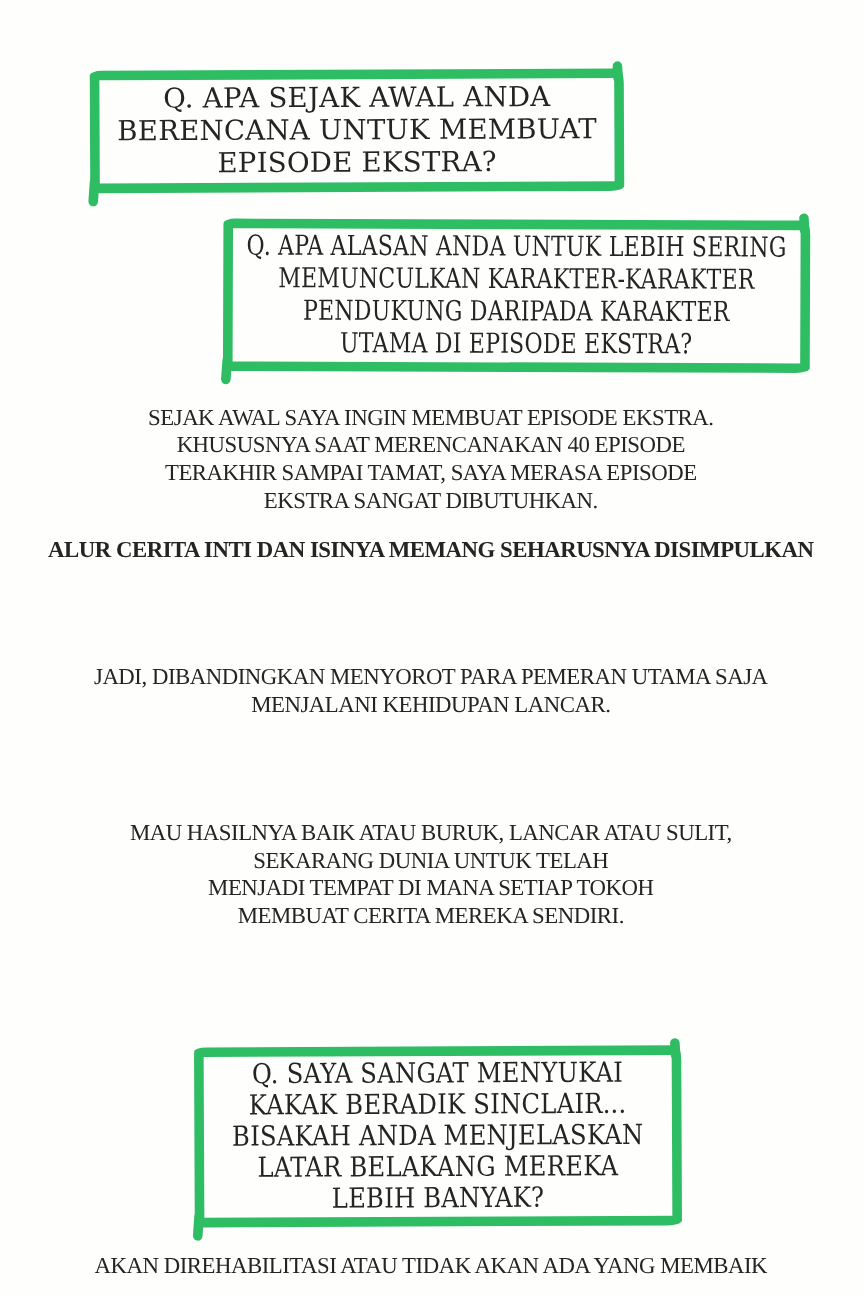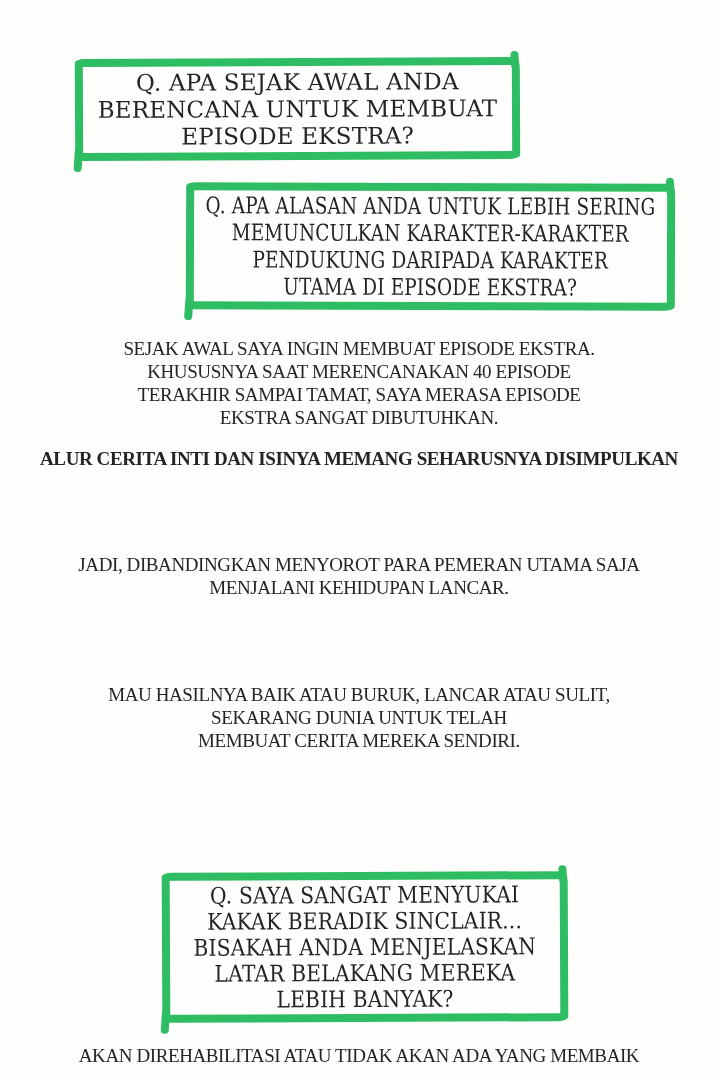--- a/index.html
+++ b/index.html
@@ -105,20 +105,21 @@
     </div>
 
   <div id="answer3" class="answer">
       <div>JADI, DIBANDINGKAN MENYOROT PARA PEMERAN UTAMA SAJA</div>
       <div>MENJALANI KEHIDUPAN LANCAR.</div>
     </div>
 
   <div id="answer4" class="answer">
       <div>MAU HASILNYA BAIK ATAU BURUK, LANCAR ATAU SULIT,</div>
       <div>SEKARANG DUNIA UNTUK TELAH</div>
+      <div>MENJADI TEMPAT DI MANA SETIAP TOKOH</div>
       <div>MEMBUAT CERITA MEREKA SENDIRI.</div>
     </div>
 
   <div id="qbox3" class="qbox rot-a">
     <div class="qlines squeeze-88">
         <div>Q. SAYA SANGAT MENYUKAI</div>
         <div>KAKAK BERADIK SINCLAIR...</div>
         <div>BISAKAH ANDA MENJELASKAN</div>
         <div>LATAR BELAKANG MEREKA</div>
         <div>LEBIH BANYAK?</div>

